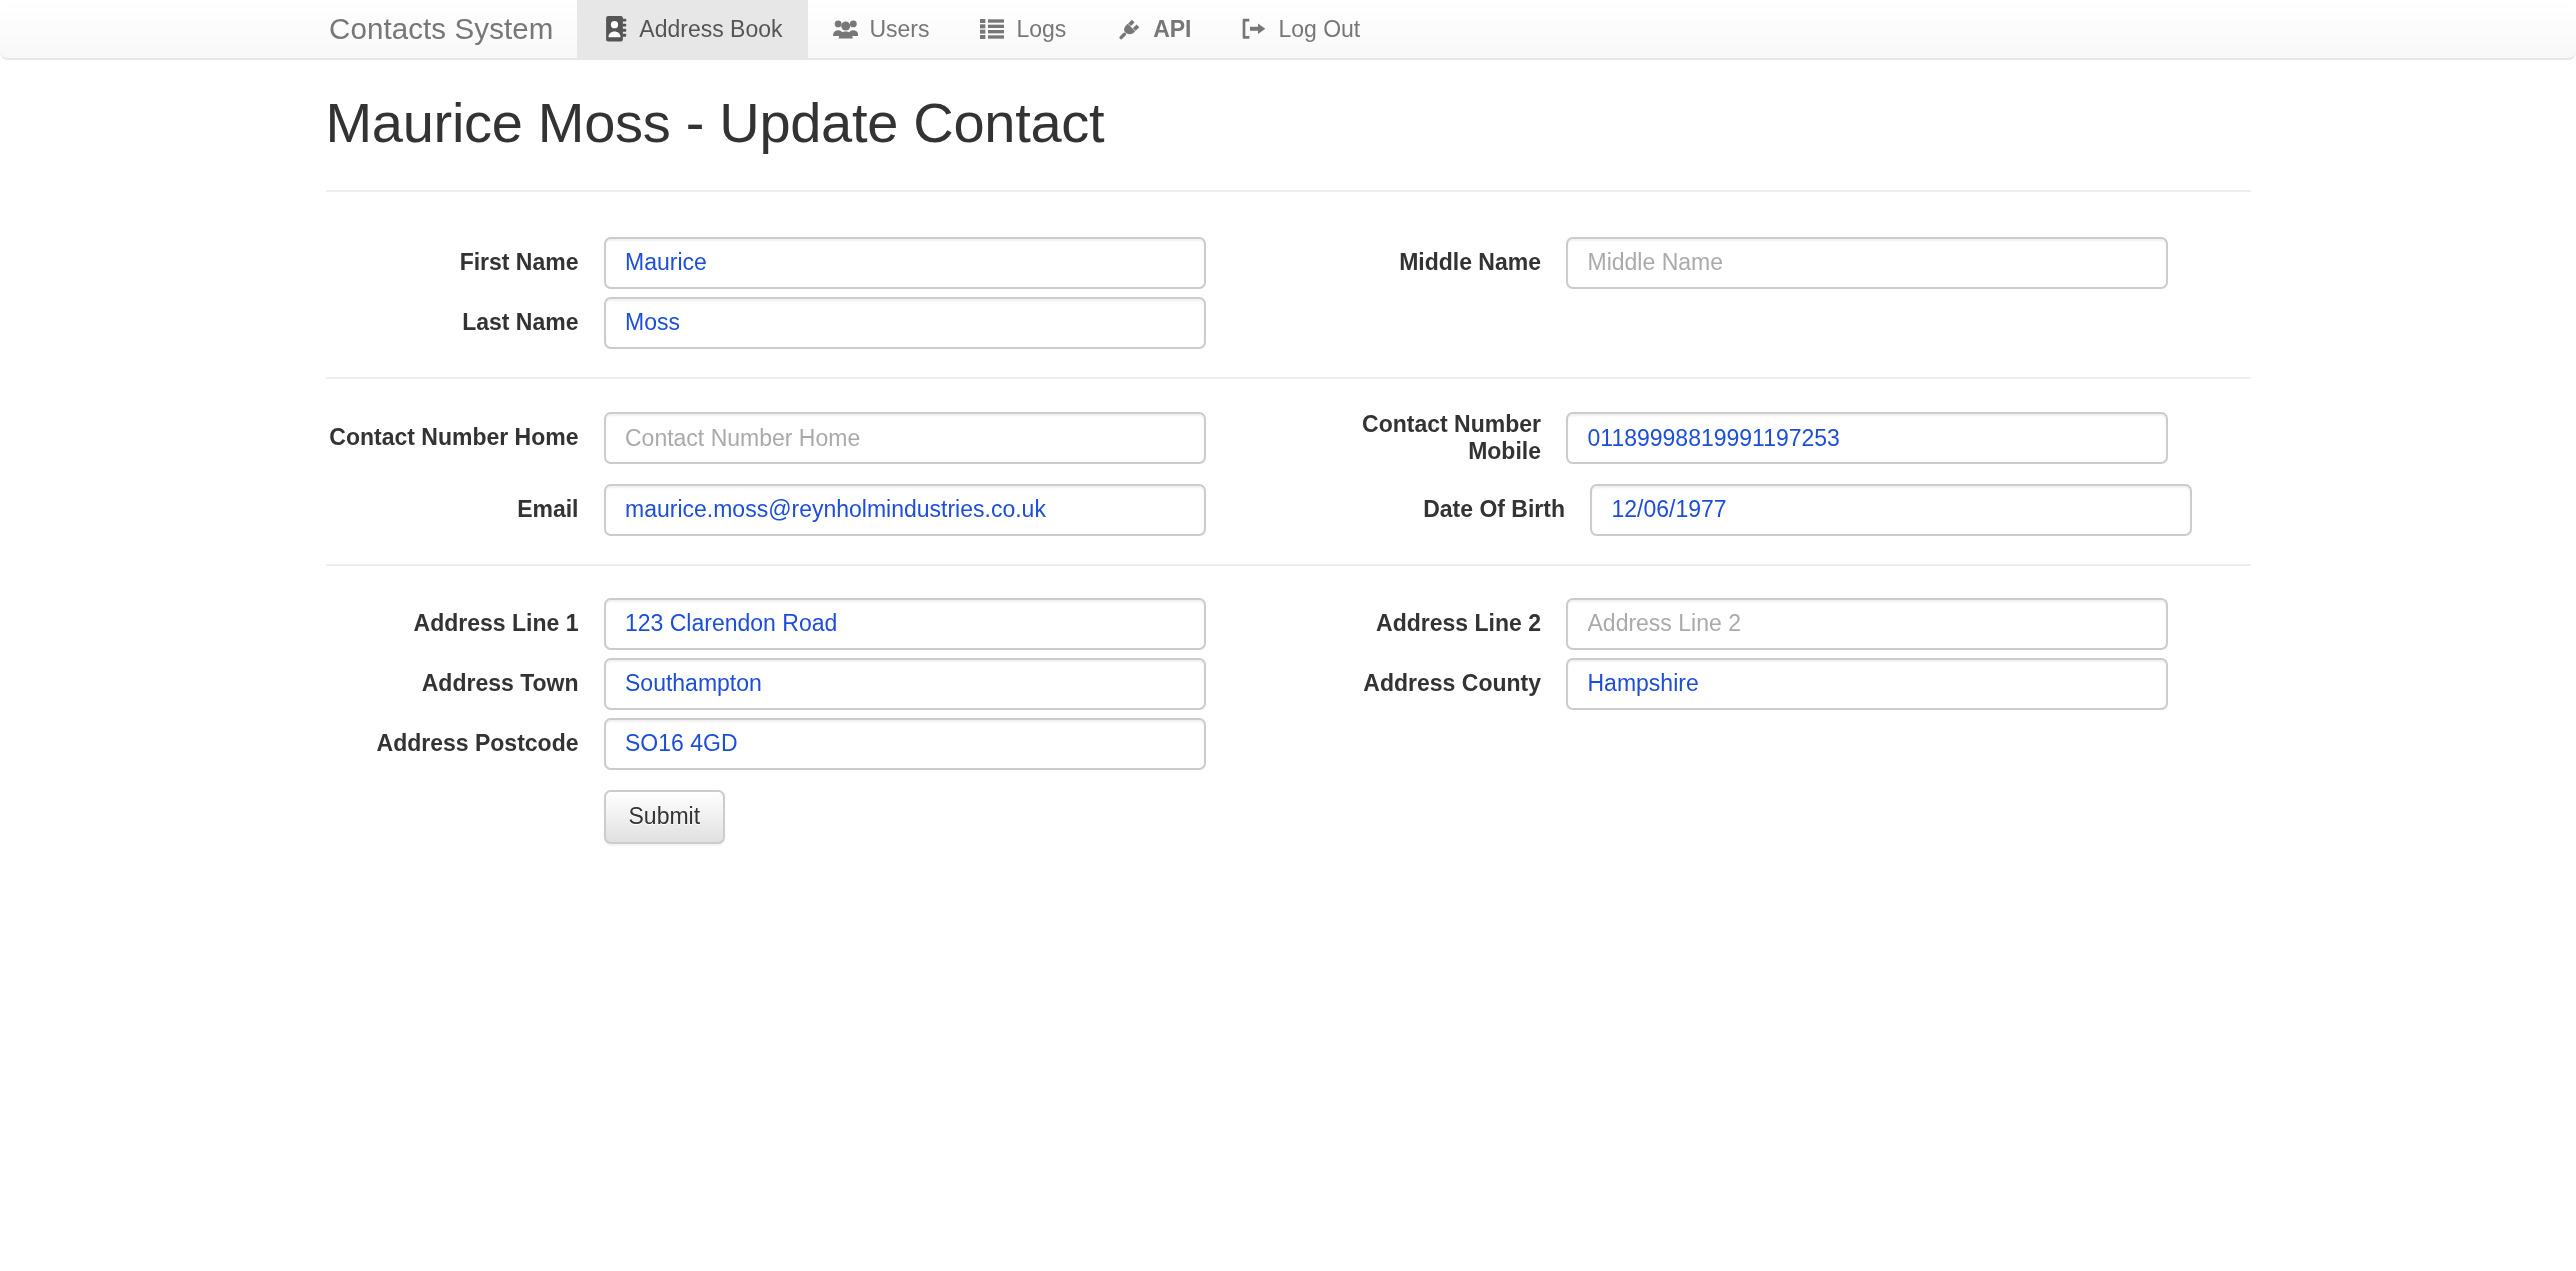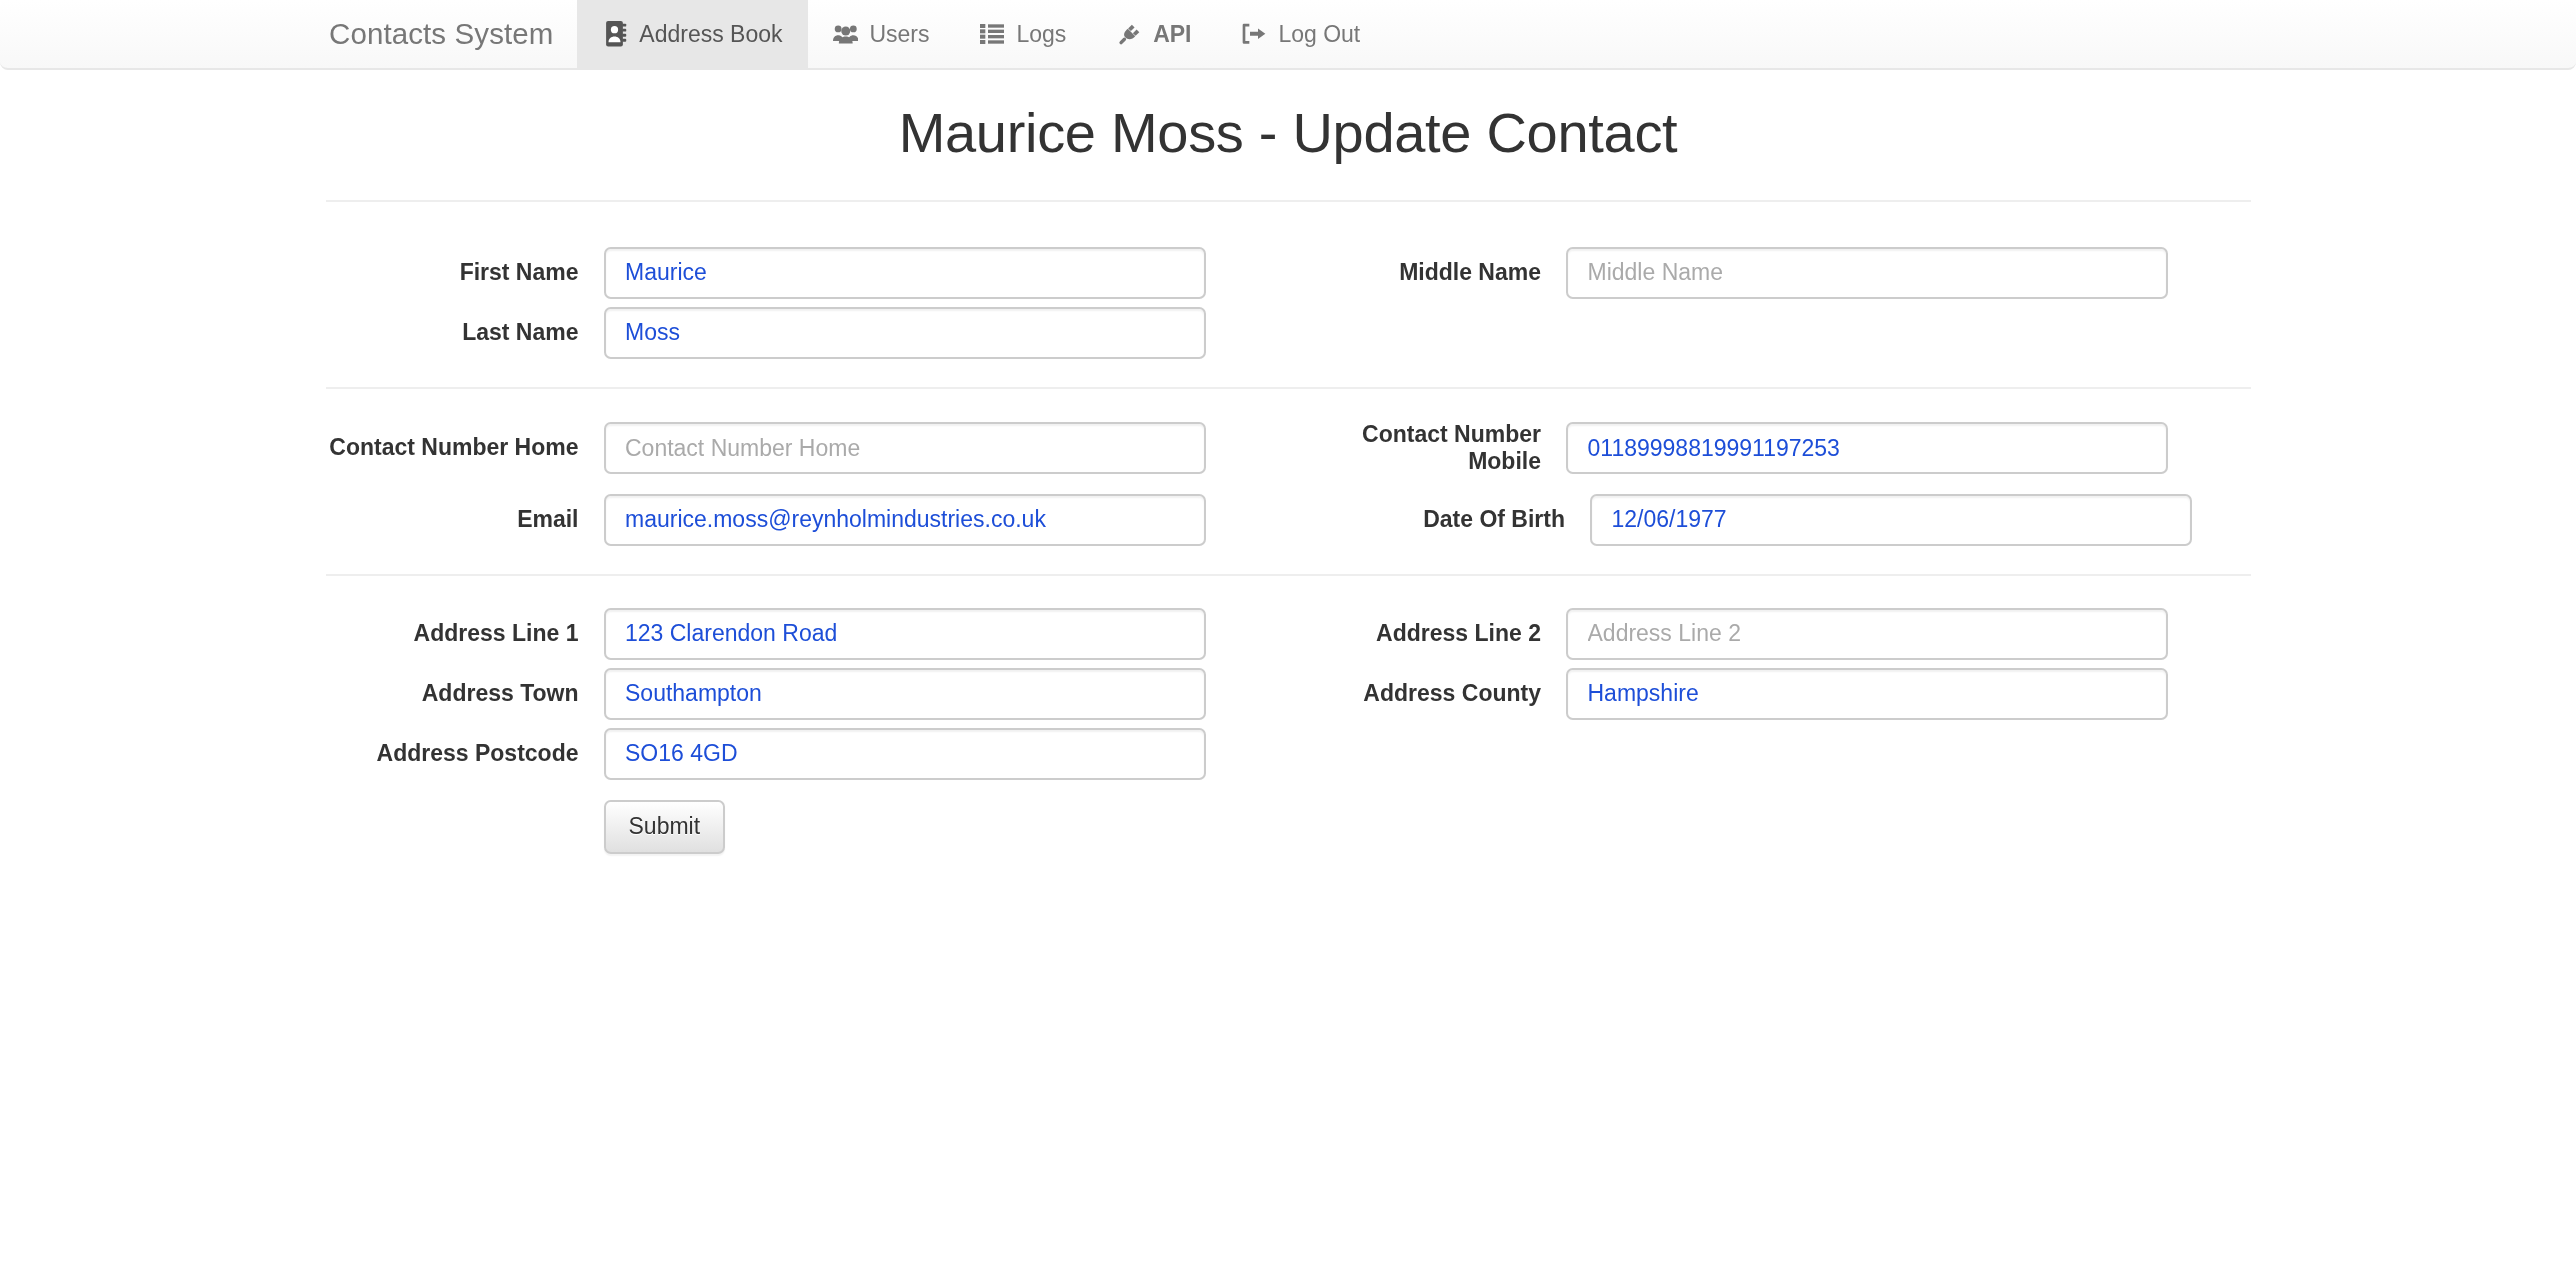--- a/index.html
+++ b/index.html
@@ -15,21 +15,21 @@
     font-family: "Liberation Sans", sans-serif;
     font-size: 23px;
     color: #333333;
     -webkit-font-smoothing: antialiased;
     overflow: hidden;
   }
 
   
   .navbar {
     position: relative;
-    height: 70px;
+    height: 60px;
     background: linear-gradient(to bottom, #ffffff 0%, #f8f8f8 100%);
     border-bottom: 2px solid #e7e7e7;
     display: flex;
     align-items: stretch;
     padding-left: 329px;
     border-radius: 8px;
   }
   .navbar-brand {
     display: flex;
     align-items: center;
@@ -80,21 +80,20 @@
     padding: 0;
   }
   .page-title {
     font-size: 56px;
     font-weight: normal;
     color: #333333;
     margin: 0;
     padding: 32px 0 0 0;
     line-height: 1.1;
     letter-spacing: -0.3px;
-    text-align: center;
   }
   .title-rule {
     border: 0;
     border-top: 2px solid #eeeeee;
     margin: 36px 0 0 0;
     width: 100%;
   }
 
   
   .form {

